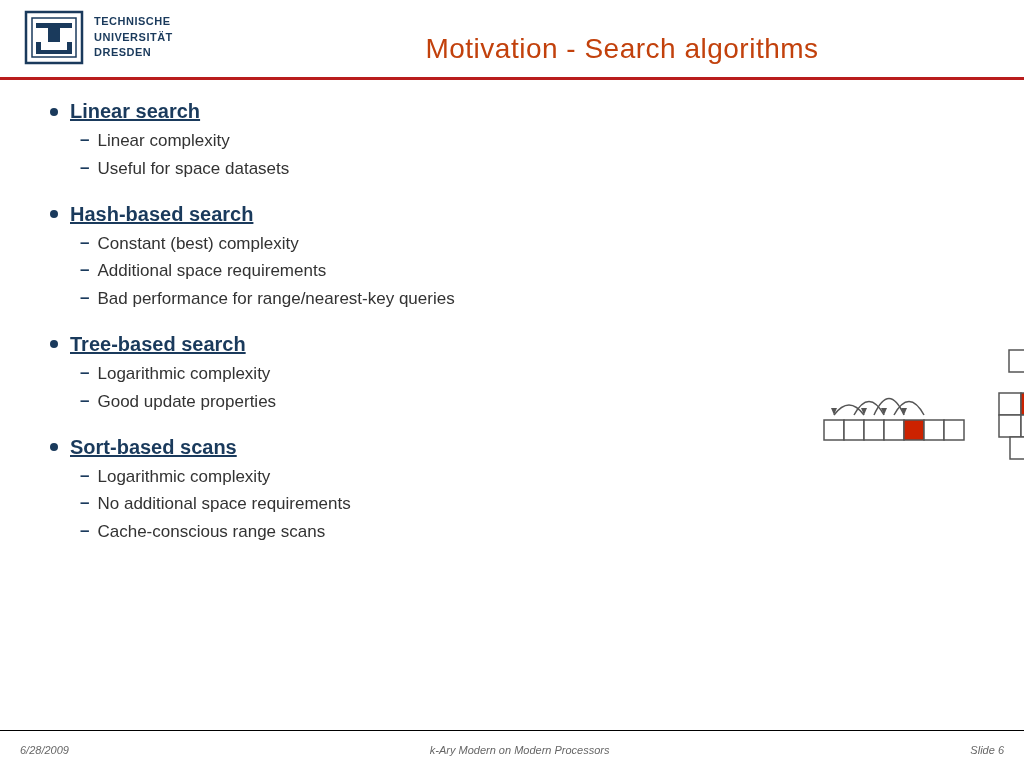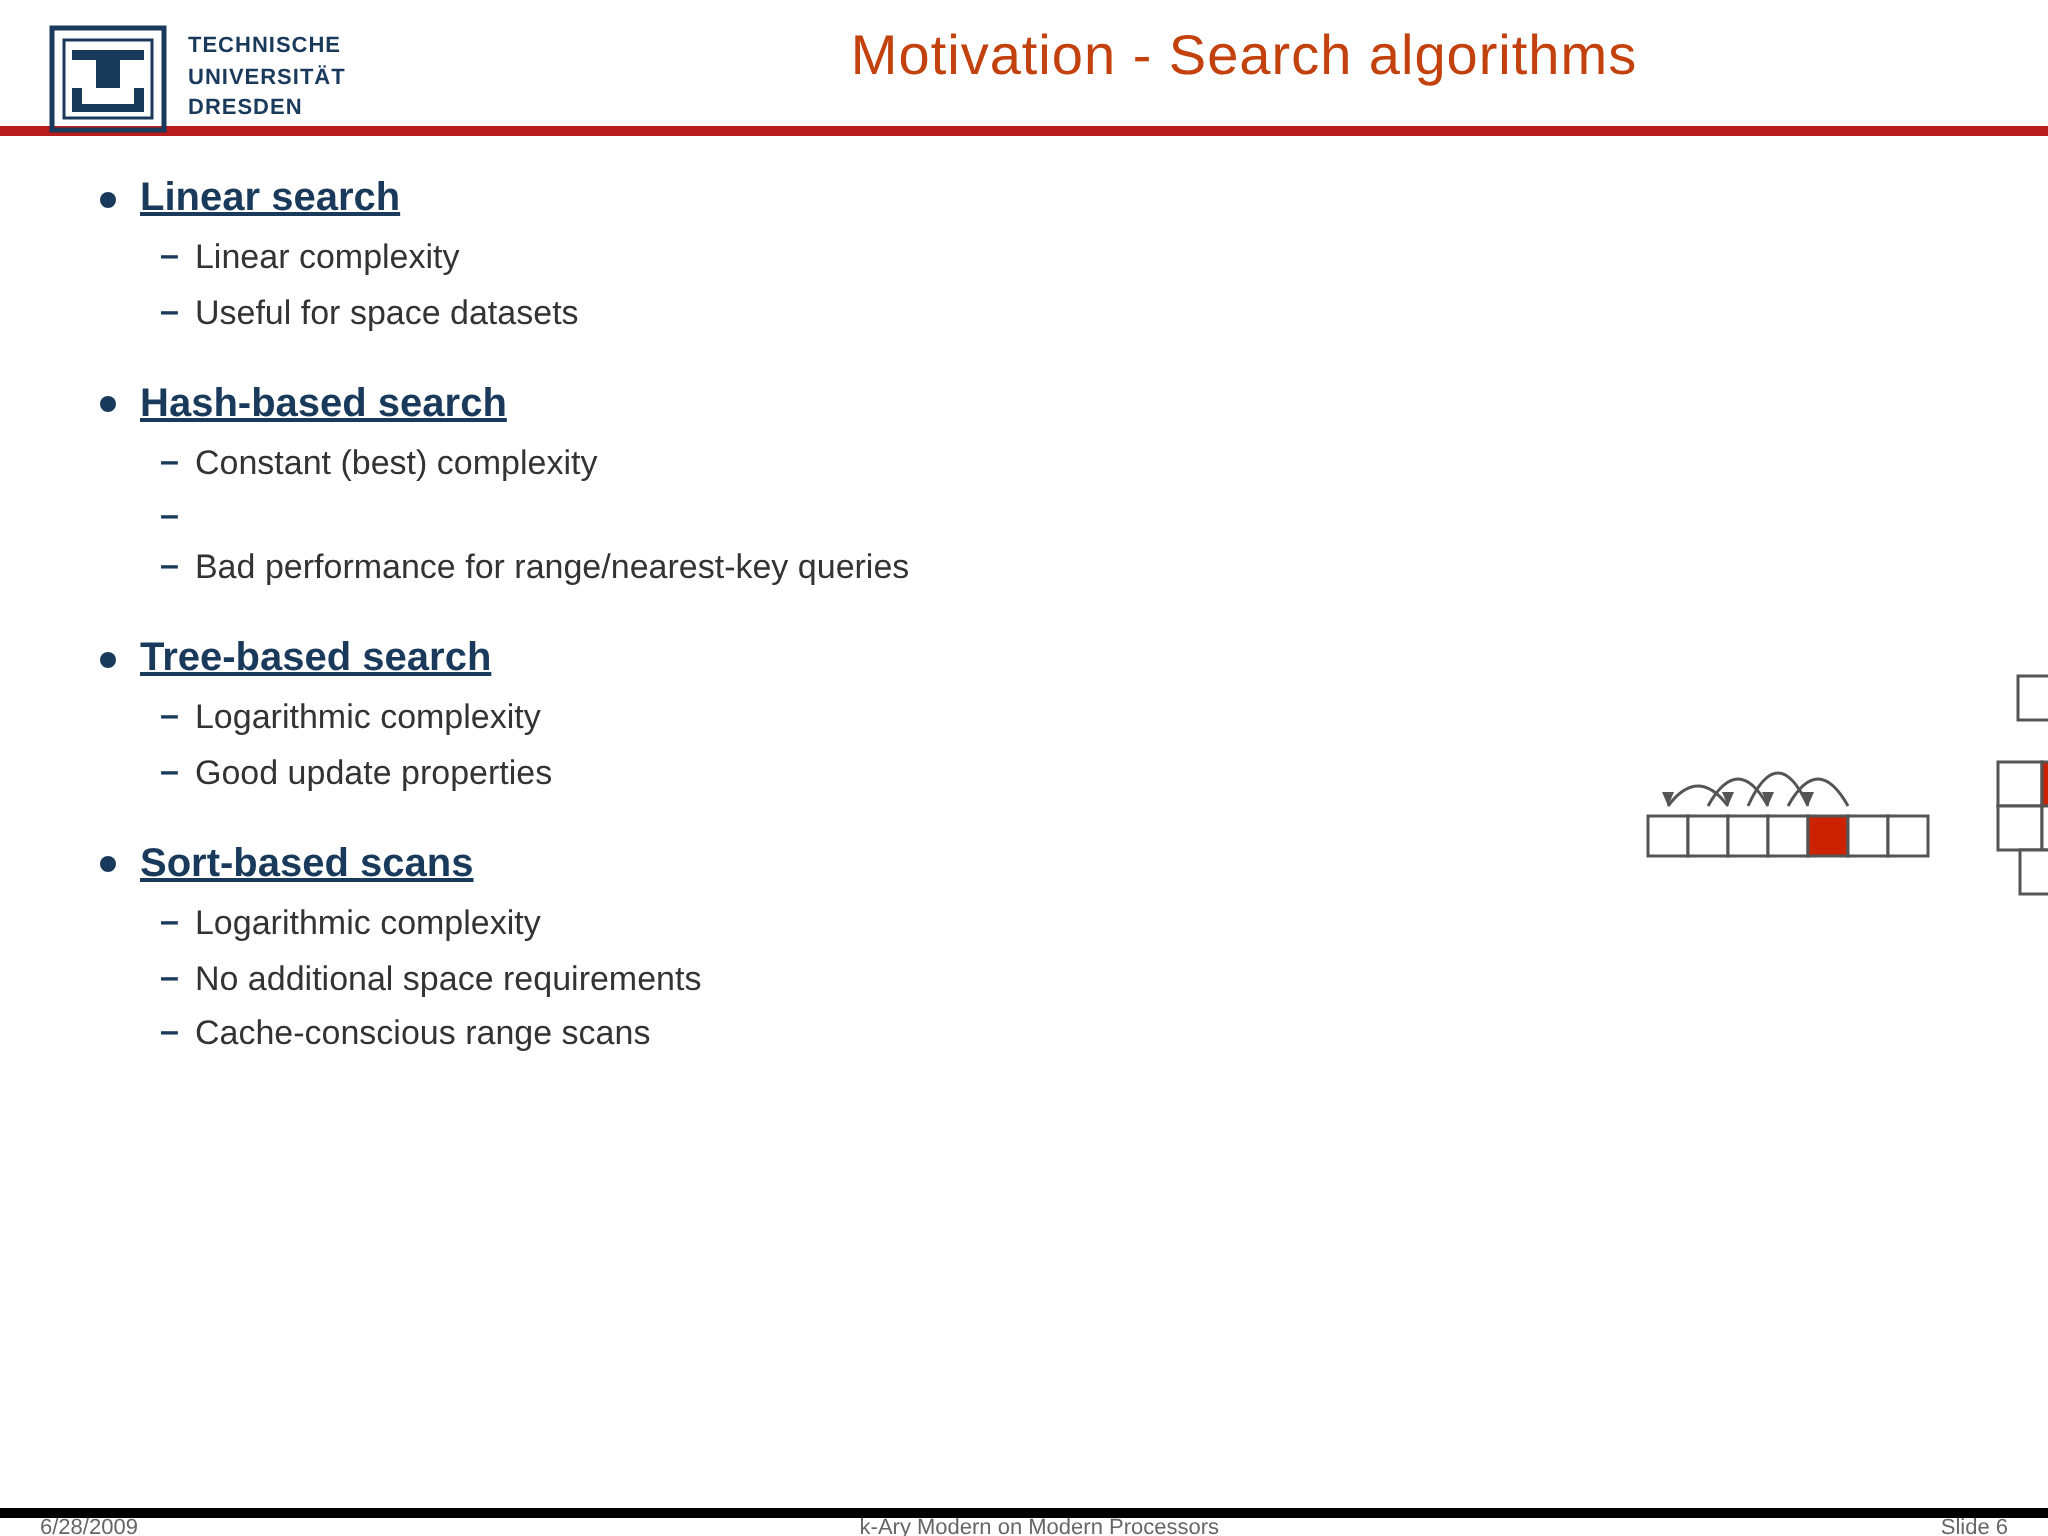--- a/index.html
+++ b/index.html
@@ -7,24 +7,24 @@
       width: 1024px;
       height: 768px;
       background: #ffffff;
       font-family: 'Segoe UI', Arial, sans-serif;
       overflow: hidden;
     }
 
     
     #header {
       display: flex;
-      align-items: flex-start;
+      align-items: flex-end;
       padding: 12px 24px;
-      height: 68px;
-      border-bottom: 5px solid #b91c1c;
+      height: 80px;
+      border-bottom: 3px solid #b91c1c;
     }
 
     #logo-area {
       display: flex;
       align-items: center;
       gap: 10px;
       min-width: 220px;
     }
 
     #logo-svg {
@@ -129,26 +129,27 @@
       align-items: center;
       justify-content: center;
     }
 
     
     #footer {
       position: absolute;
       bottom: 0;
       left: 0;
       right: 0;
-      height: 14px;
-      border-top: 5px solid #000000;
+      height: 38px;
+      border-top: 1px solid #000000;
       display: flex;
       align-items: center;
       justify-content: space-between;
       padding: 0 20px;
+      font-style: italic;
     }
 
     .footer-text {
       font-size: 11px;
       color: #666666;
     }
 
     
     .diagram-svg {
       overflow: visible;
@@ -207,20 +208,21 @@
         <div class="bullet-dot"></div>
         <span class="main-bullet-label">Hash-based search</span>
       </div>
       <div class="sub-items">
         <div class="sub-item">
           <span class="dash">–</span>
           <span class="sub-item-text">Constant (best) complexity</span>
         </div>
         <div class="sub-item">
           <span class="dash">–</span>
+          <span class="sub-item-text">Additional space requirements</span>
         </div>
         <div class="sub-item">
           <span class="dash">–</span>
           <span class="sub-item-text">Bad performance for range/nearest-key queries</span>
         </div>
       </div>
     </div>
 
     <div class="section">
       <div class="main-bullet">

